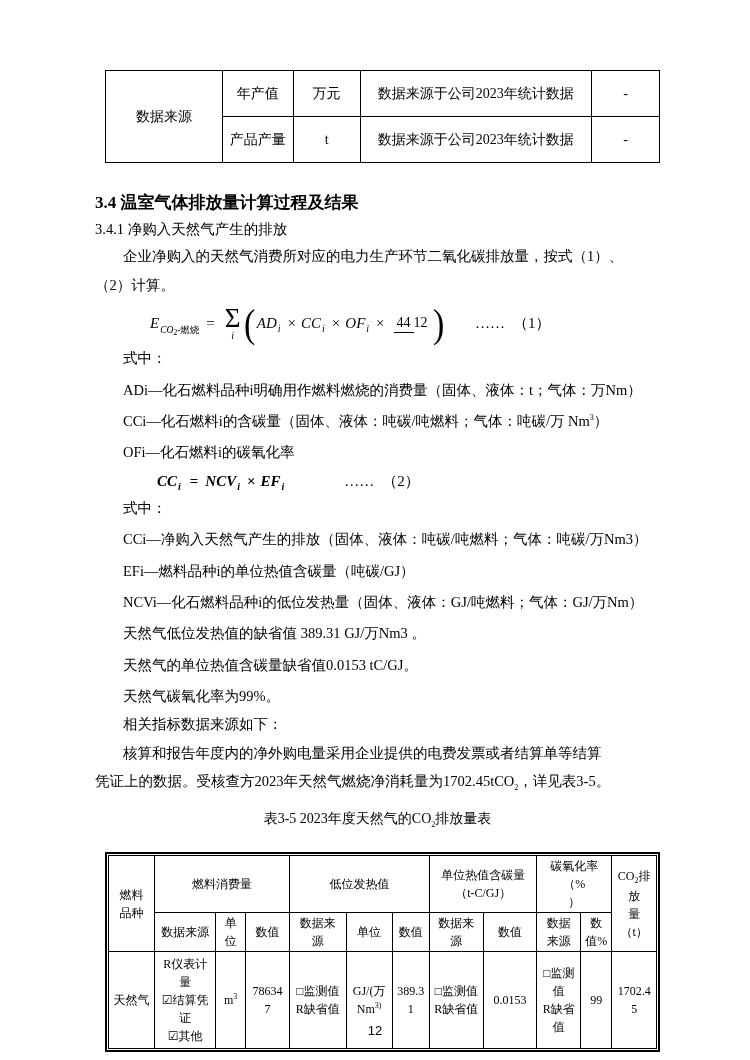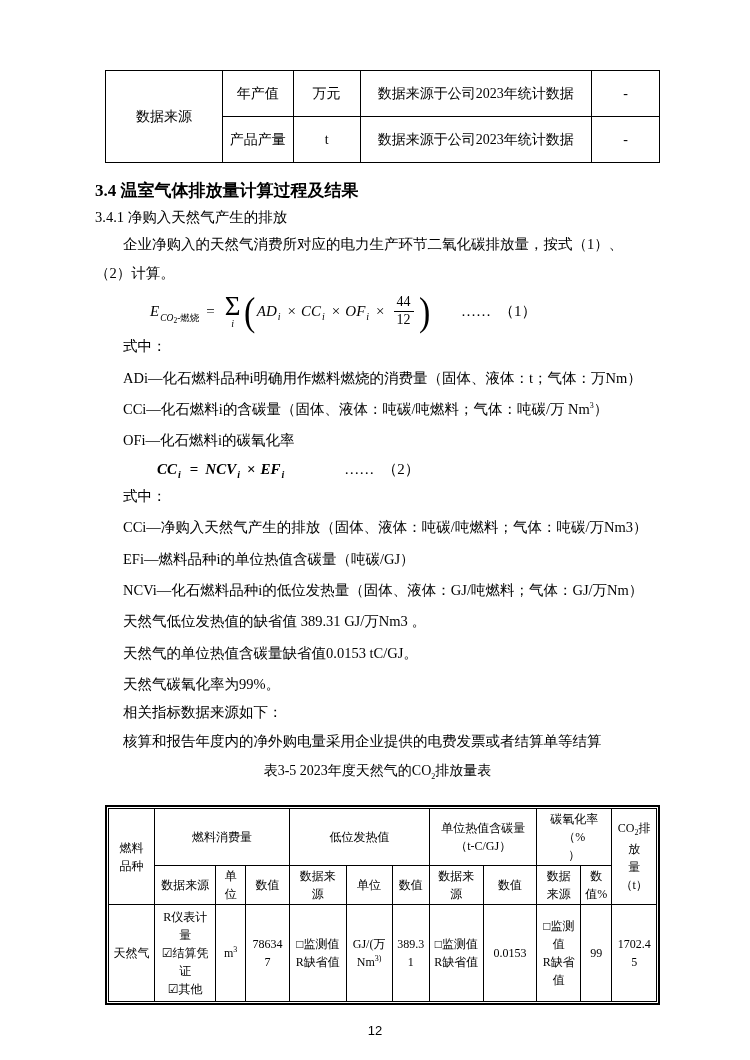--- a/index.html
+++ b/index.html
@@ -16,41 +16,41 @@
   .content { padding: 70px 90px 0 95px; }
 
   
   table.t-top { border-collapse: collapse; margin-left: 10px; table-layout: fixed; }
   table.t-top td {
     border: 1px solid #000; text-align: center; vertical-align: middle;
     font-size: 14px; height: 46px; padding: 0 2px;
   }
 
   
-  .sec-heading { font-size: 17px; font-weight: bold; margin-top: 15px; line-height: 26px; }
+  .sec-heading { font-size: 17px; font-weight: bold; margin-top: 27px; line-height: 26px; }
   .sub-heading { font-size: 14.5px; line-height: 26px; }
   .bline { font-size: 14.5px; line-height: 28.5px; }
   .ind { margin-left: 28px; }
   .caption { text-align: center; font-size: 14px; line-height: 28px; margin-top: 2px; }
 
   
   .formula { display: flex; align-items: center; font-size: 15px; }
   .formula1 { margin: 7px 0 3px 55px; }
   .formula2 { margin: 5px 0 3px 62px; font-weight: 600; }
   .it { font-style: italic; }
   .esub { font-size: 9.5px; position: relative; top: 5px; margin-left: 1px; white-space: nowrap; }
   .esub2 { font-size: 7.5px; position: relative; top: 2px; }
   .tsub { font-size: 10px; font-style: italic; position: relative; top: 4px; margin: 0 2px 0 1px; }
   .feq { margin: 0 7px; }
   .fx { margin: 0 5px; }
   .fsum { display: inline-flex; flex-direction: column; align-items: center; margin: 0 3px; }
   .sigma { font-size: 27px; line-height: 0.9; }
   .sigidx { font-size: 10px; line-height: 1; margin-top: 1px; }
   .bparen { font-size: 40px; font-weight: 300; line-height: 0.8; transform: scaleX(0.85); }
-  .frac { display: inline-flex; flex-direction: column; align-items: center; margin: 0 4px; font-size: 14px; line-height: 1.2; }
+  .frac { display: inline-flex; flex-direction: row; align-items: center; margin: 0 4px; font-size: 14px; line-height: 1.2; }
   .fnum { border-bottom: 1px solid #000; padding: 0 3px; }
   .fdots { margin-left: 30px; }
   .f2dots { margin-left: 58px; font-weight: normal; }
   .flabel { margin-left: 8px; font-weight: normal; }
 
   
   .t2wrap { border: 2px solid #000; padding: 1px; display: inline-block; margin: 14px 0 0 10px; background: #fff; }
   table.t2 { border-collapse: collapse; table-layout: fixed; }
   table.t2 td {
     border: 1px solid #000; text-align: center; vertical-align: middle;
@@ -150,20 +150,21 @@
     <div class="bline ind">式中：</div>
     <div class="bline ind"><span>CCi—净购入天然气产生的排放（固体、液体：吨碳/吨燃料；气体：吨碳/万Nm3）</span><sup class="s3"></sup><span></span></div>
     <div class="bline ind"><span>EFi—燃料品种i的单位热值含碳量（吨碳/GJ）</span><sup class="s3"></sup><span></span></div>
     <div class="bline ind"><span>NCVi—化石燃料品种i的低位发热量（固体、液体：GJ/吨燃料；气体：GJ/万Nm）</span><sup class="s3"></sup><span></span></div>
     <div class="bline ind"><span>天然气低位发热值的缺省值 389.31 GJ/万Nm3 。</span><sup class="s3"></sup><span></span></div>
     <div class="bline ind"><span>天然气的单位热值含碳量缺省值0.0153 tC/GJ。</span><sup class="s3"></sup><span></span></div>
     <div class="bline ind"><span>天然气碳氧化率为99%。</span><sup class="s3"></sup><span></span></div>
 
     <div class="bline ind">相关指标数据来源如下：</div>
     <div class="bline ind">核算和报告年度内的净外购电量采用企业提供的电费发票或者结算单等结算</div>
+    <div class="bline"><span>凭证上的数据。受核查方2023年天然气燃烧净消耗量为1702.45tCO</span><sub class="s2">2</sub><span>，详见表3-5。</span></div>
 
     <div class="caption"><span>表3-5 2023年度天然气的CO</span><sub class="s2">2</sub><span>排放量表</span></div>
 
     
     <div class="t2wrap">
       <table class="t2">
         <colgroup>
           <col style="width:47px">
             <col style="width:63px">
             <col style="width:30px">

